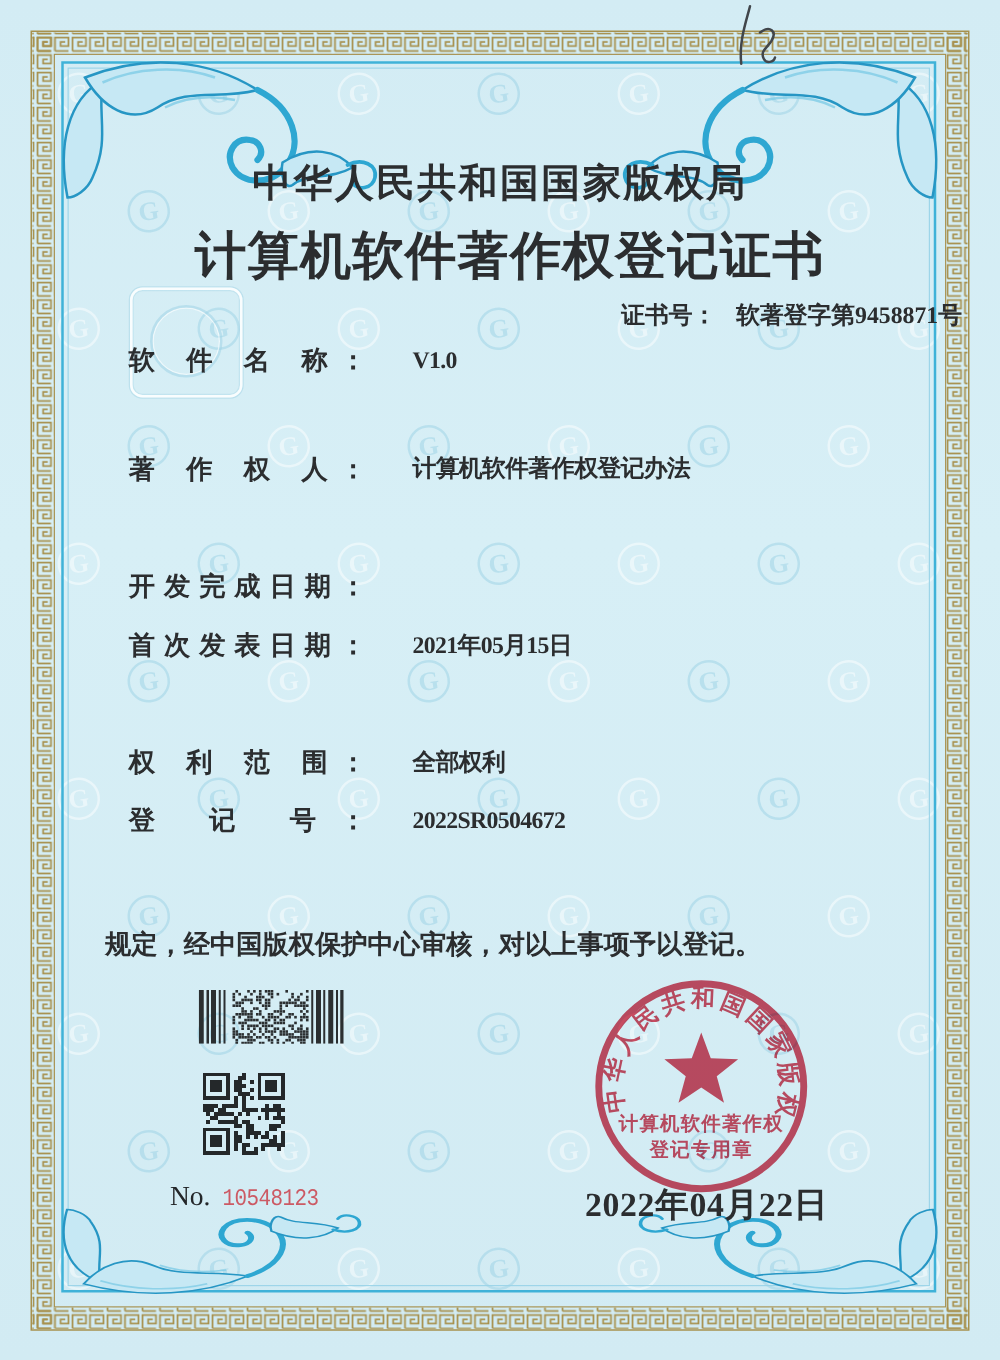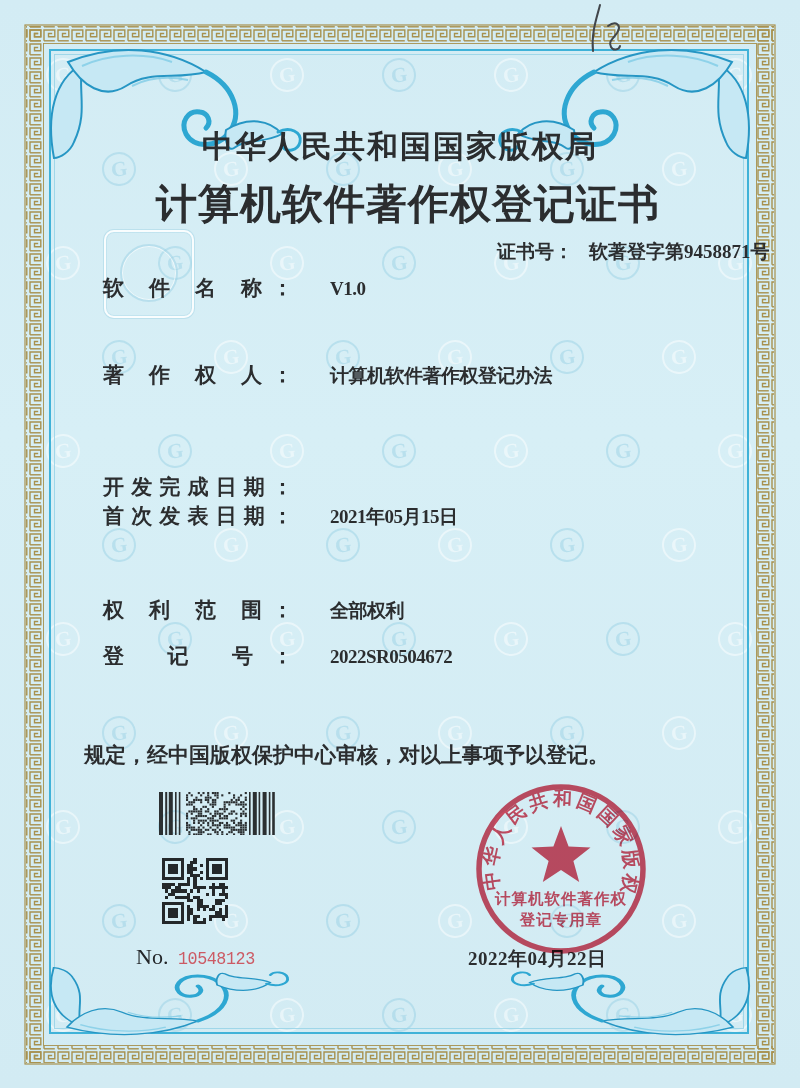--- a/index.html
+++ b/index.html
@@ -38,21 +38,21 @@
   .flabel{display:inline-block;width:190px;text-align:justify;text-align-last:justify;}
   .fval{margin-left:37px;font-size:19px;letter-spacing:-0.5px;line-height:29px;}
   
   .stmt{position:absolute;font-size:21px;font-weight:700;letter-spacing:0;white-space:nowrap;}
   
   #barcode-svg{position:absolute;left:159px;top:792px;}
   #qr-svg{position:absolute;left:162px;top:858px;}
   .serial{position:absolute;left:136px;top:944px;font-size:22px;color:#24272a;white-space:nowrap;}
   .serial .num{display:inline-block;margin-left:10px;font-family:"Liberation Mono","DejaVu Sans Mono",monospace;
     font-size:19px;color:#cc5a64;letter-spacing:-0.5px;transform:scaleX(.88);transform-origin:left center;}
-  .issue-date{position:absolute;left:468px;top:946px;font-size:19px;font-weight:700;letter-spacing:.5px;z-index:6;}
+  .issue-date{position:absolute;left:468px;top:946px;font-size:27px;font-weight:700;letter-spacing:.5px;z-index:6;}
   #seal-svg{position:absolute;left:456px;top:764px;z-index:5;mix-blend-mode:multiply;opacity:.92;}
   #handwriting{position:absolute;left:584px;top:2px;z-index:7;}
 </style>
 </head>
 <body>
 
 <div class="paper">
 
   <div id="wm-layer">
       <span class="wm wm-l" style="left: 46px; top: 58px;">G</span>
@@ -184,21 +184,21 @@
       <span class="fval">
         <div>V1.0</div>
       </span>
     </div>
 
     <div class="frow" style="top:361px">
       <span class="flabel">著 作 权 人：</span>
       <span class="fval">计算机软件著作权登记办法</span>
     </div>
 
-    <div class="frow" style="top:473px">
+    <div class="frow" style="top:455px">
       <span class="flabel">开发完成日期：</span>
     </div>
 
     <div class="frow" style="top:502px">
       <span class="flabel">首次发表日期：</span>
       <span class="fval">2021年05月15日</span>
     </div>
 
 
     <div class="frow" style="top:596px">

